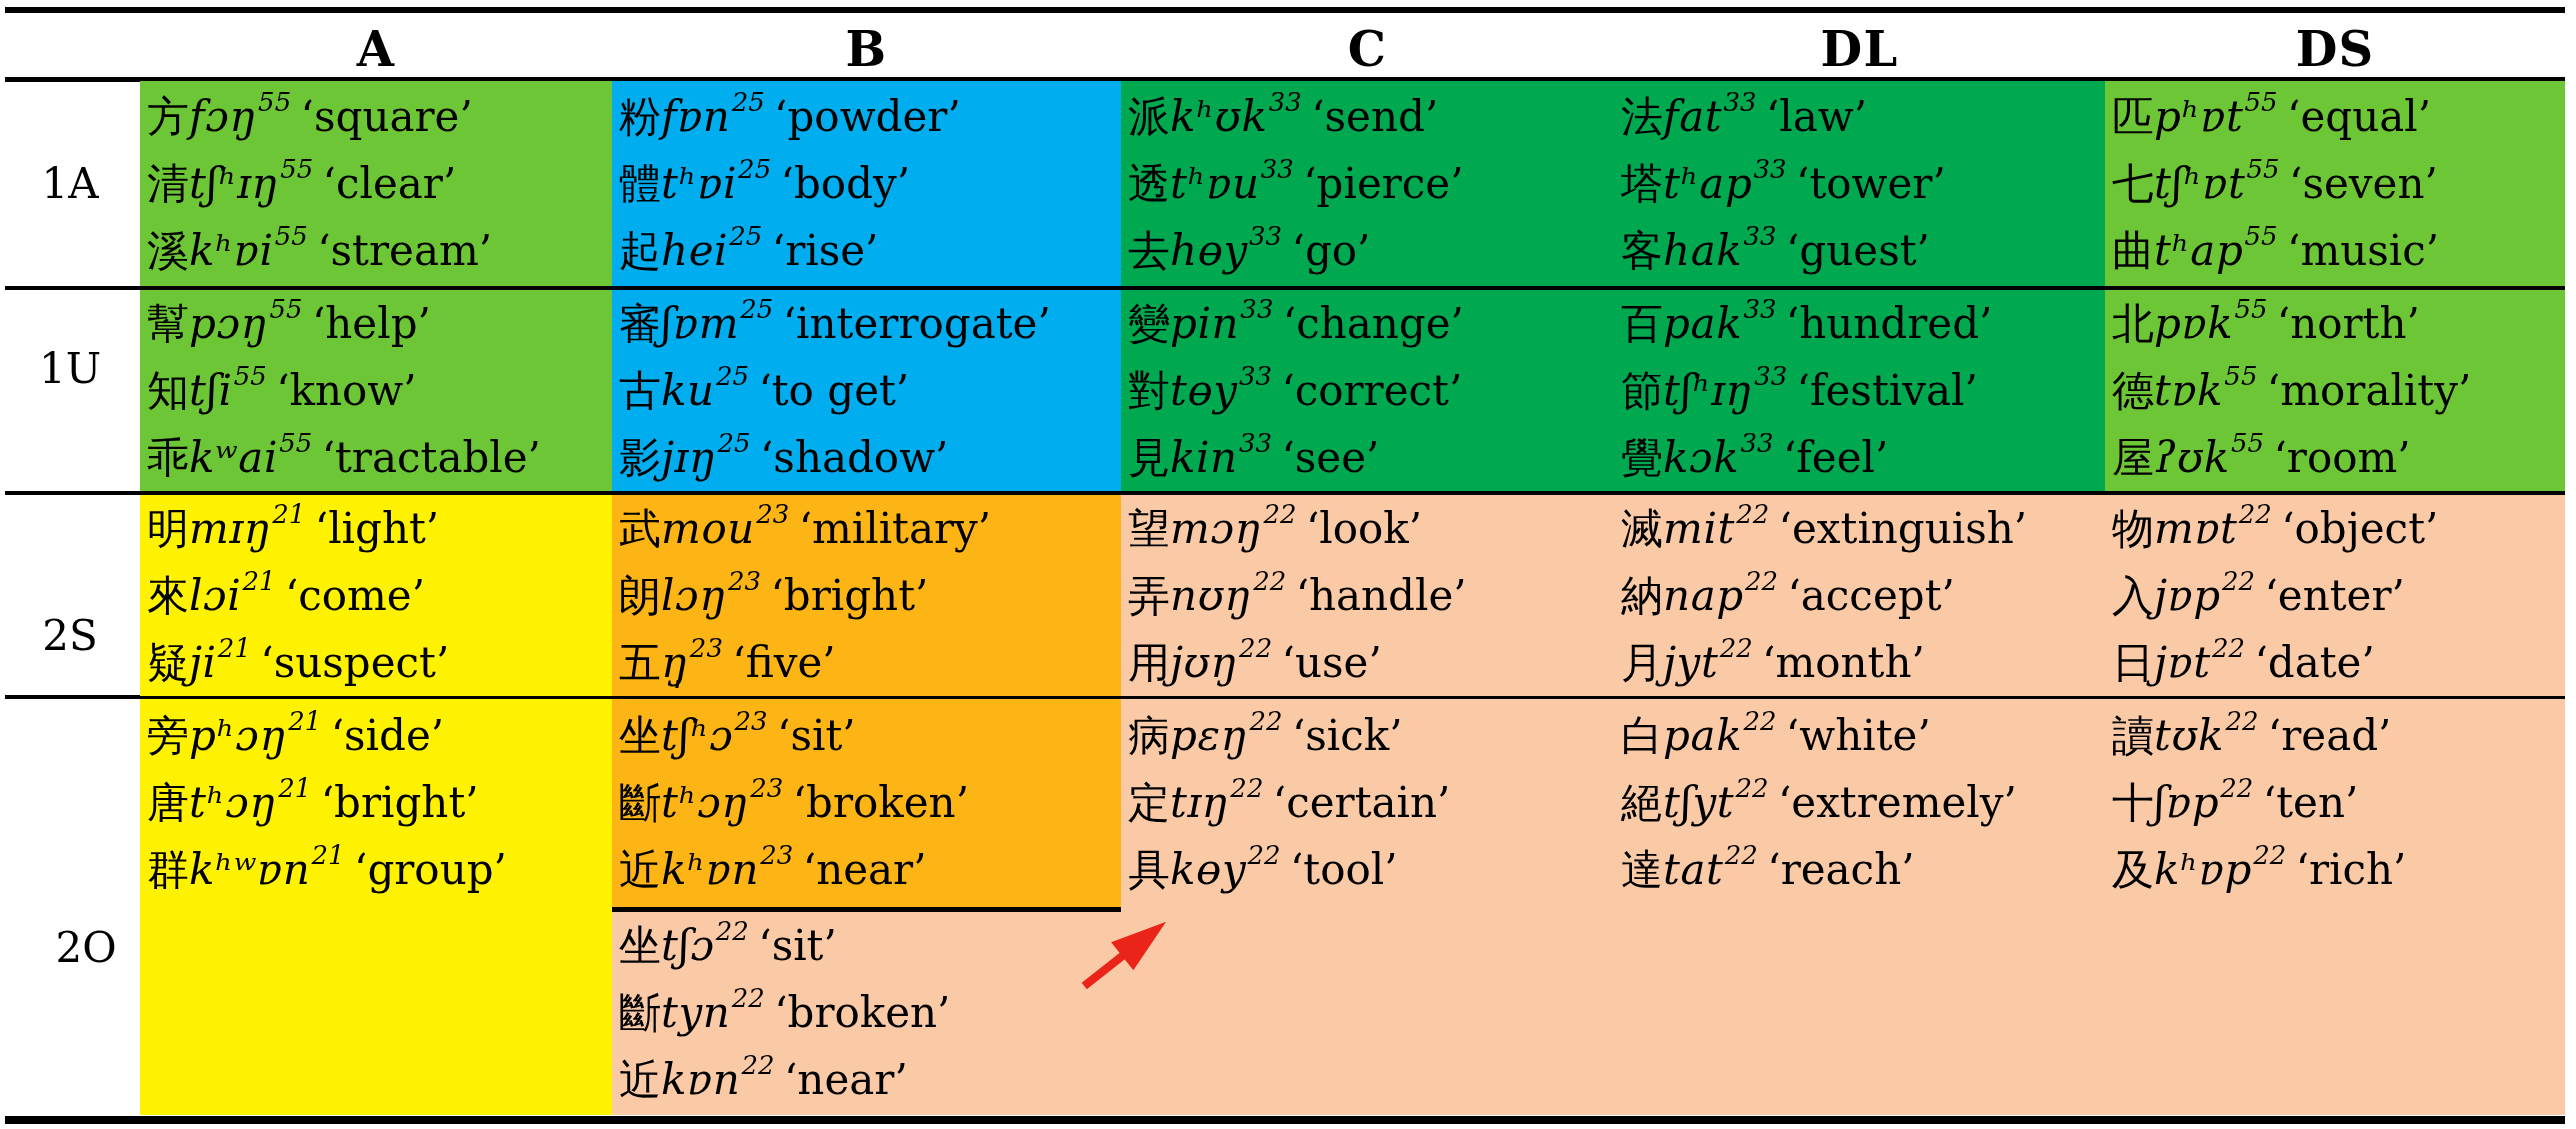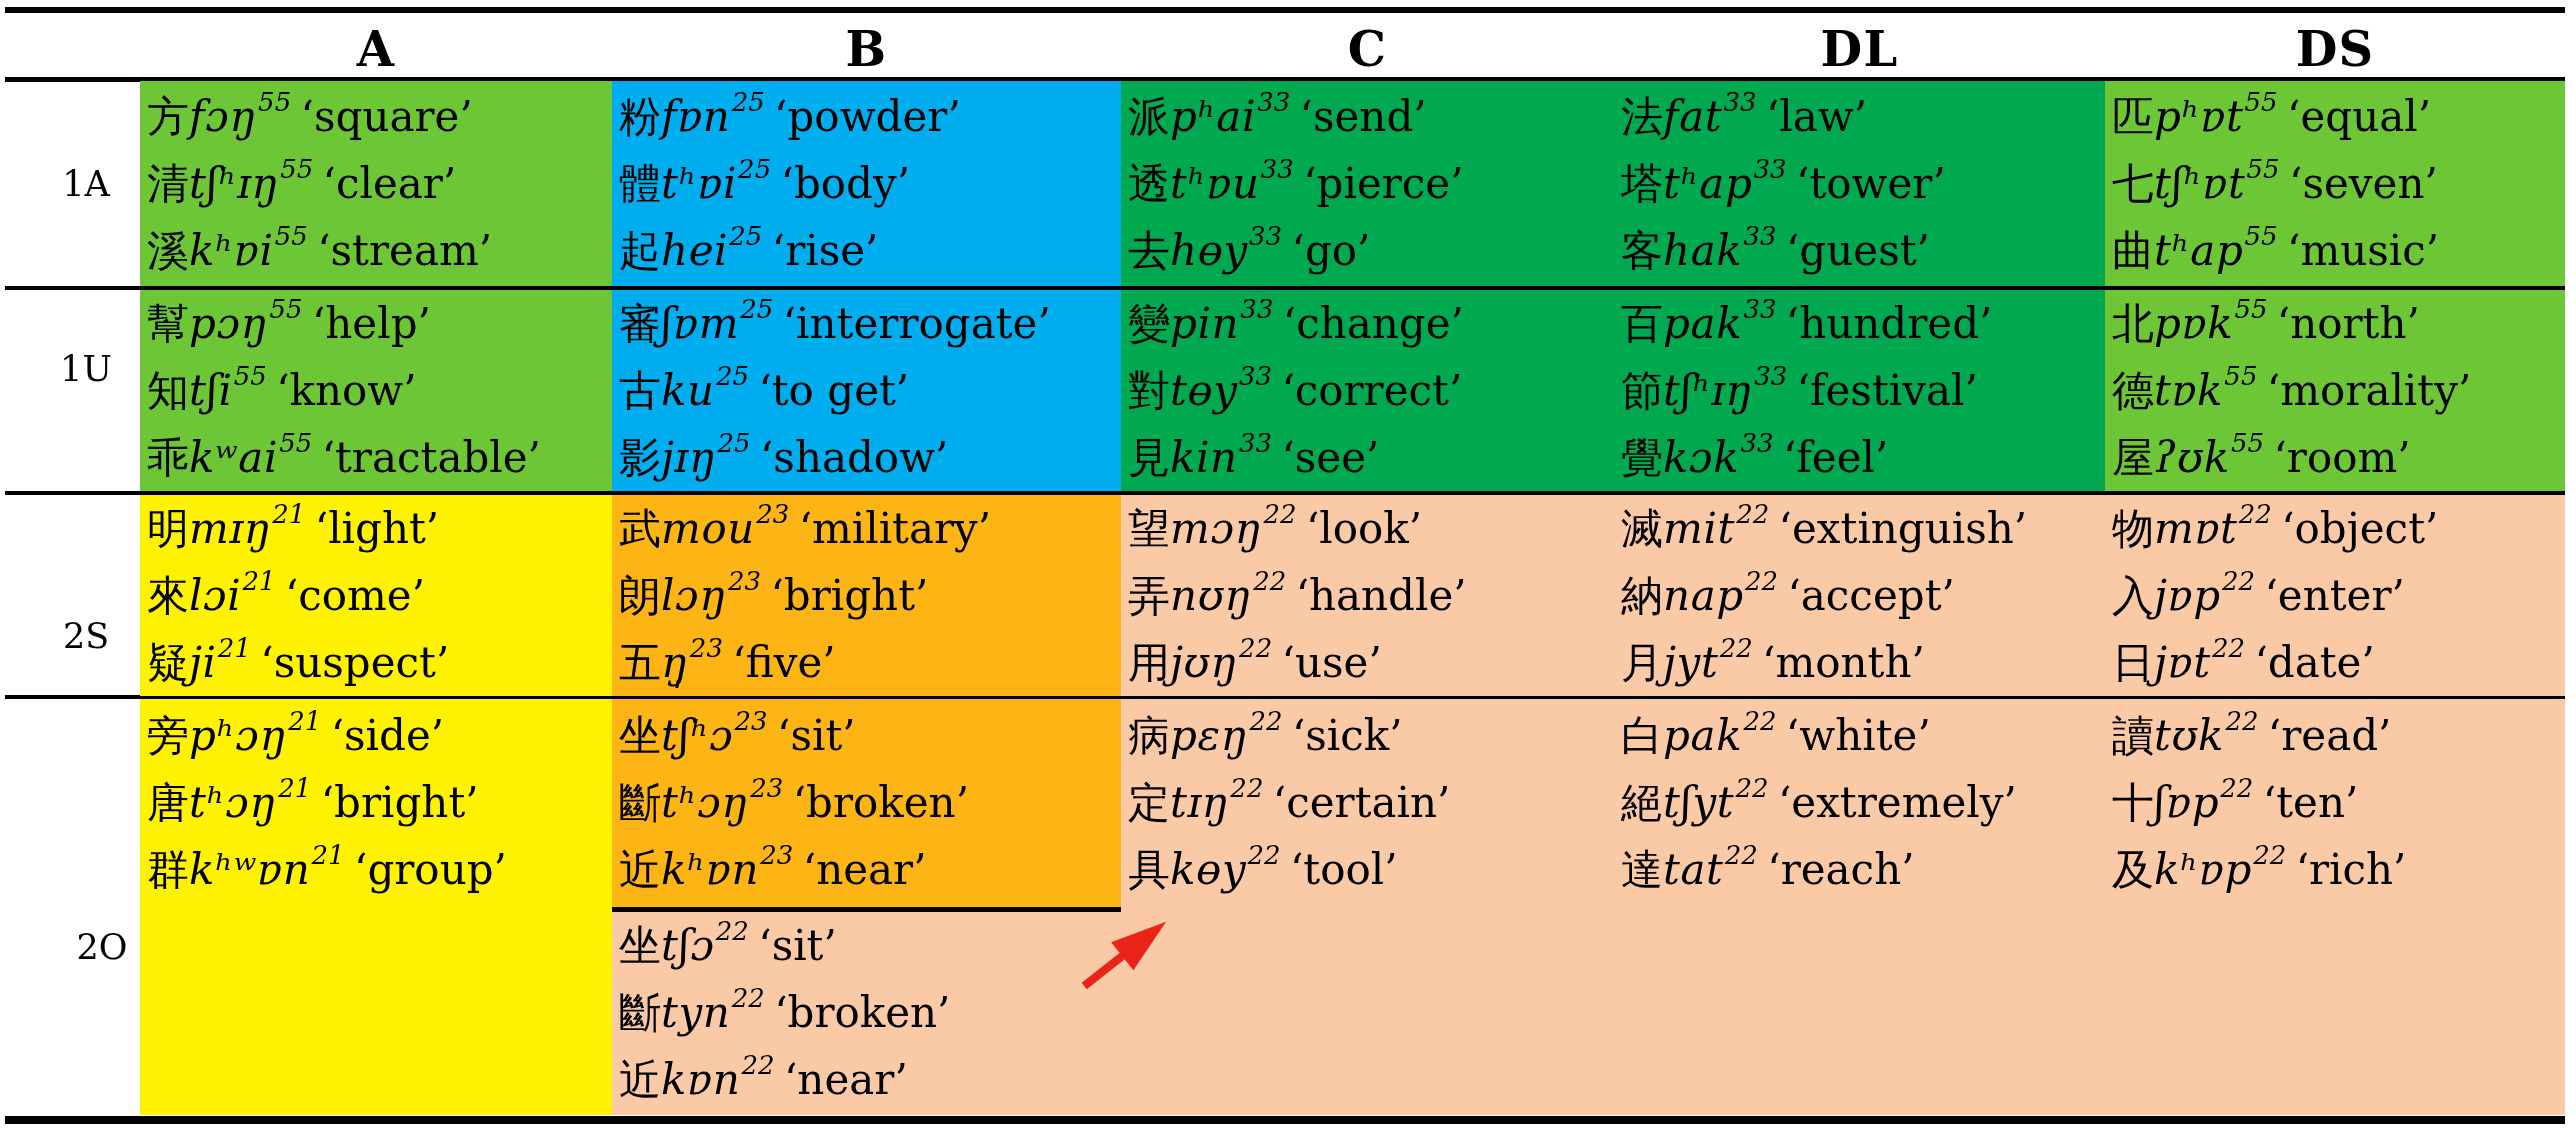--- a/index.html
+++ b/index.html
@@ -11,23 +11,23 @@
     color:#000;
     overflow:hidden;
   }
   .rule{position:absolute;background:#000;}
   .col-header{
     position:absolute;top:21px;height:56px;
     display:flex;align-items:center;justify-content:center;
     font-weight:bold;font-size:48px;letter-spacing:1.2px;
   }
   .row-label{
-    position:absolute;left:16px;width:140px;
+    position:absolute;left:0;width:140px;
     display:flex;align-items:center;justify-content:center;
-    font-size:35px;
+    font-size:42px;
     text-align:center;
   }
   .cell{position:absolute;display:flex;flex-direction:column;}
   .entries{
     display:flex;flex-direction:column;justify-content:center;
     padding-left:7px;flex:0 0 auto;
   }
   .entries.fill{flex:1 1 auto;}
   .entry{
     height:67px;display:flex;align-items:center;
@@ -117,21 +117,21 @@
             <span class="ipa">hei</span>
             <span class="tone">25</span>
             <span class="gloss">‘rise’</span>
           </div>
         </div>
       </div>
       <div class="cell" style="left: 1121px; width: 493px; top: 81px; height: 205px; background: rgb(0, 169, 79);">
         <div class="entries fill">
           <div class="entry">
             <span class="han">派</span>
-            <span class="ipa">pʰai</span>
+            <span class="ipa">kʰʊk</span>
             <span class="tone">33</span>
             <span class="gloss">‘send’</span>
           </div>
           <div class="entry">
             <span class="han">透</span>
             <span class="ipa">tʰɐu</span>
             <span class="tone">33</span>
             <span class="gloss">‘pierce’</span>
           </div>
           <div class="entry">

